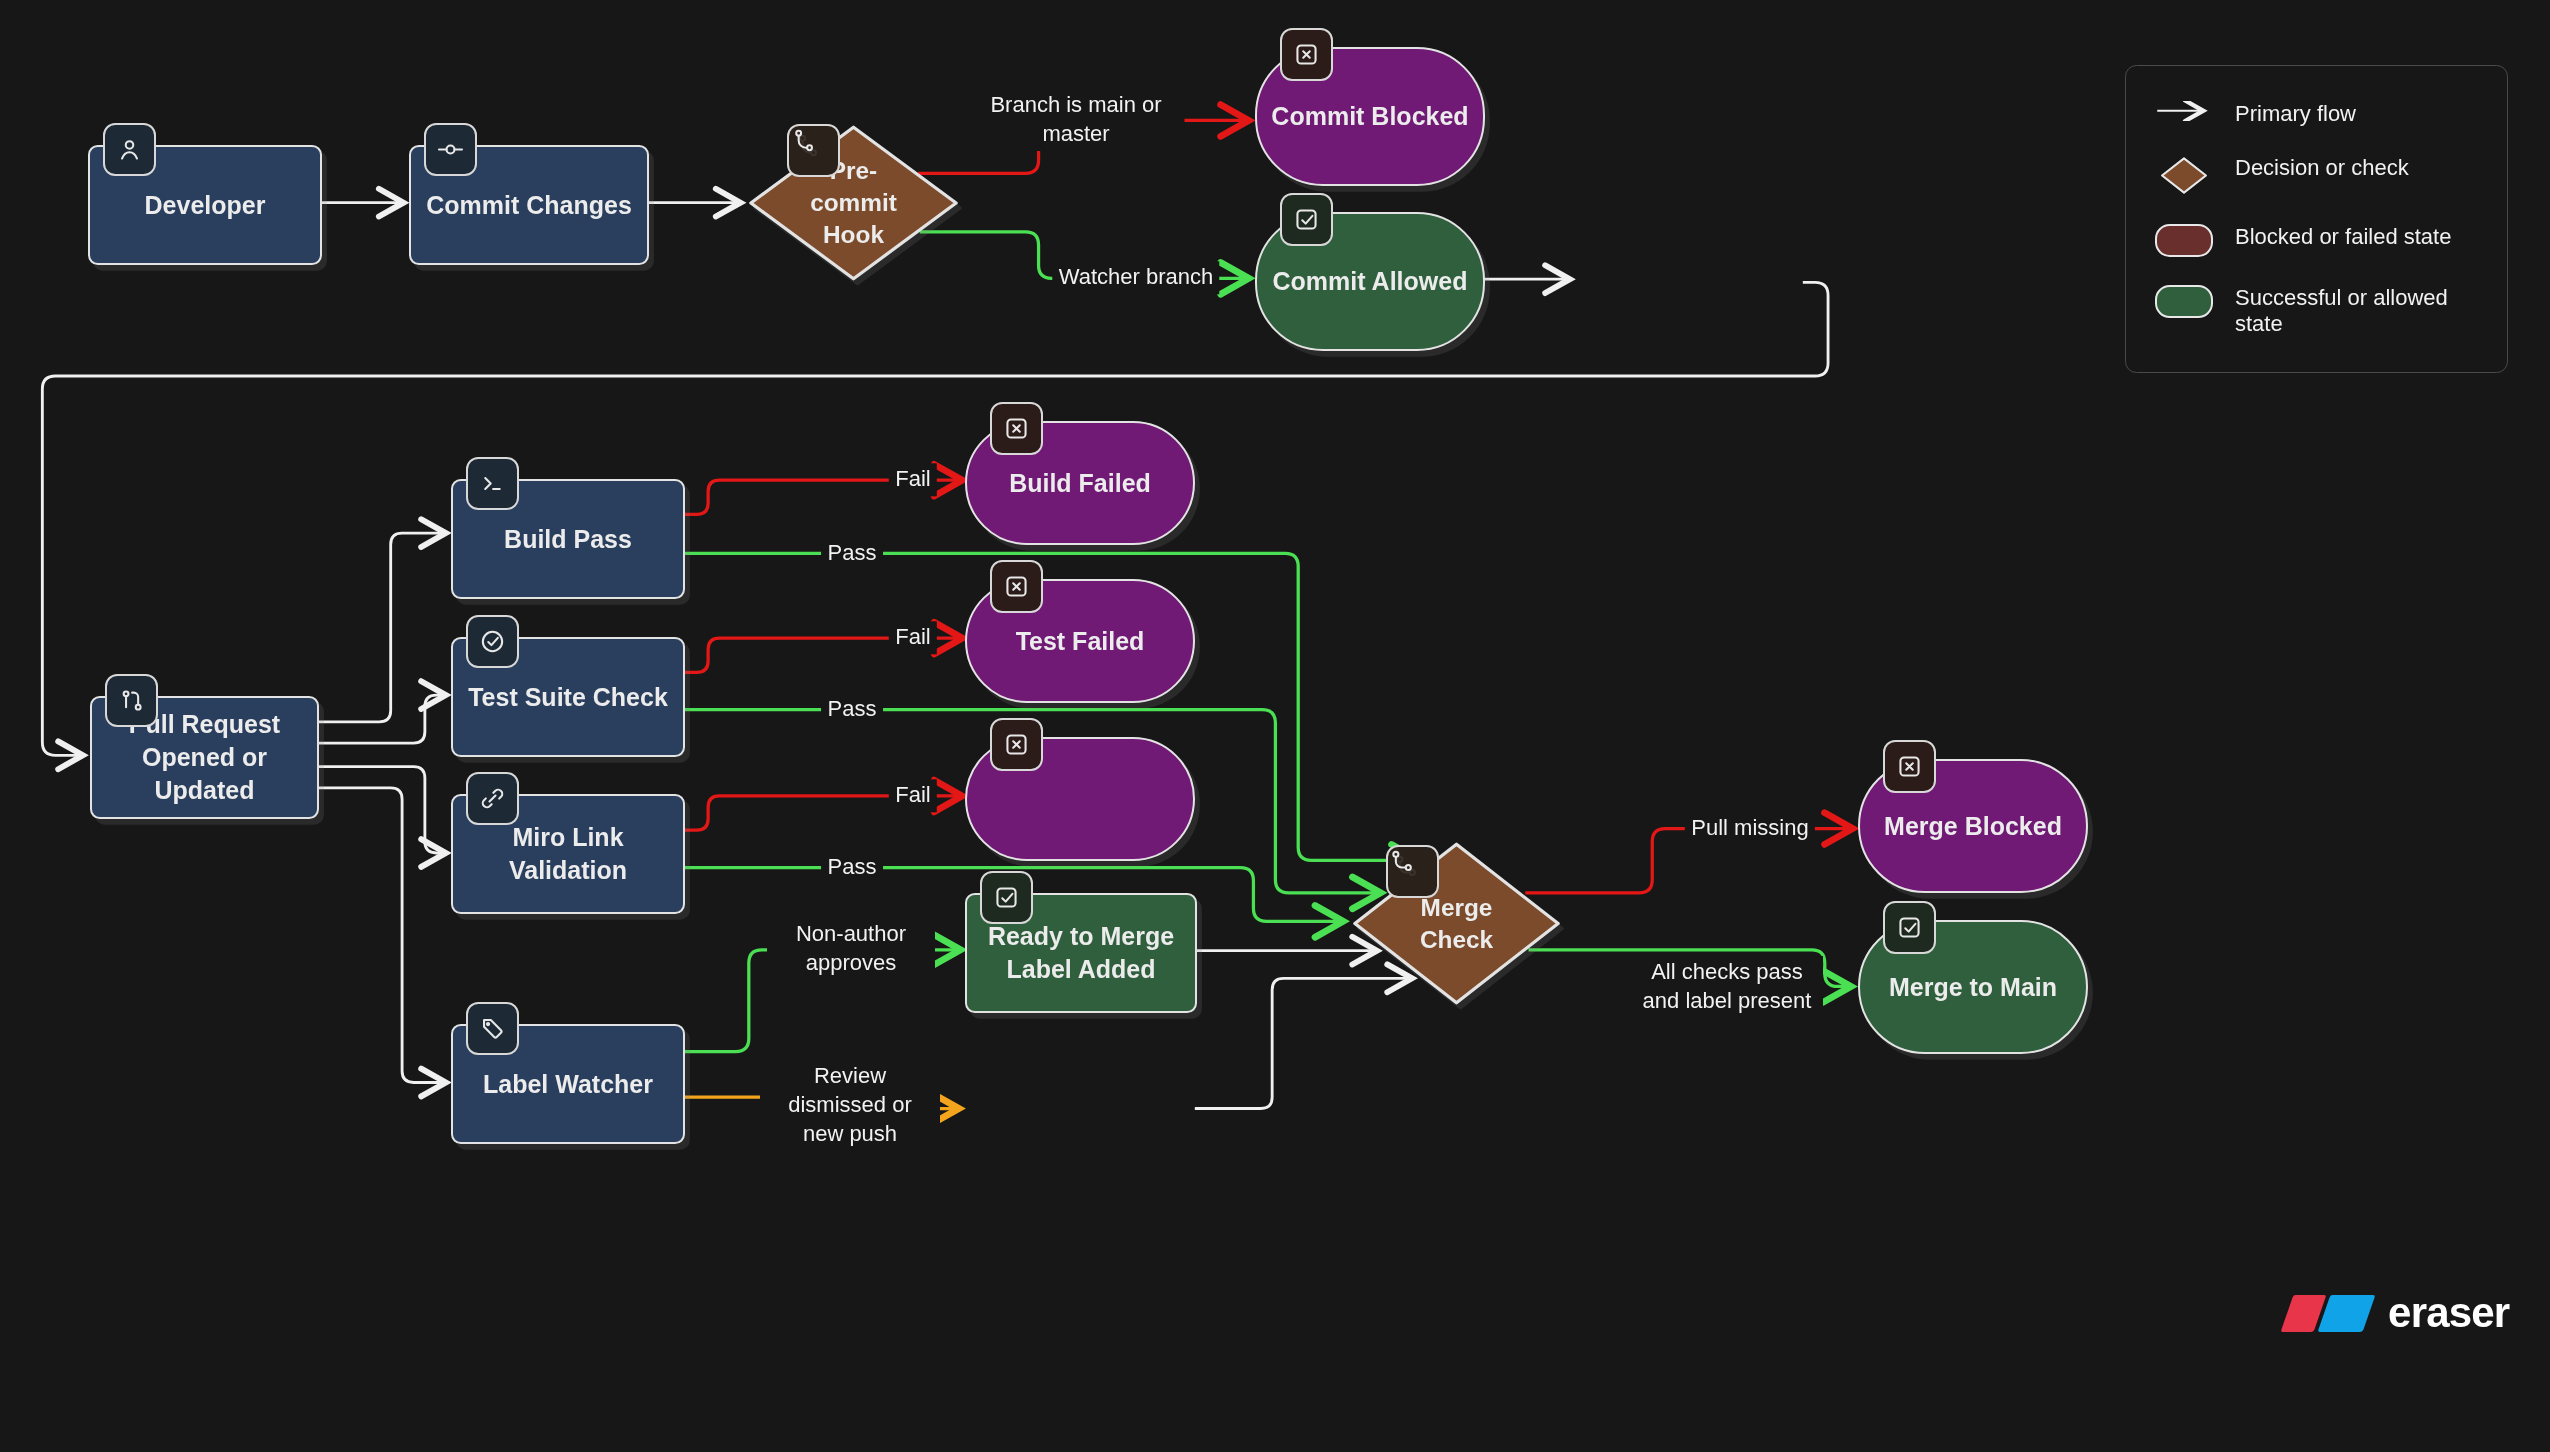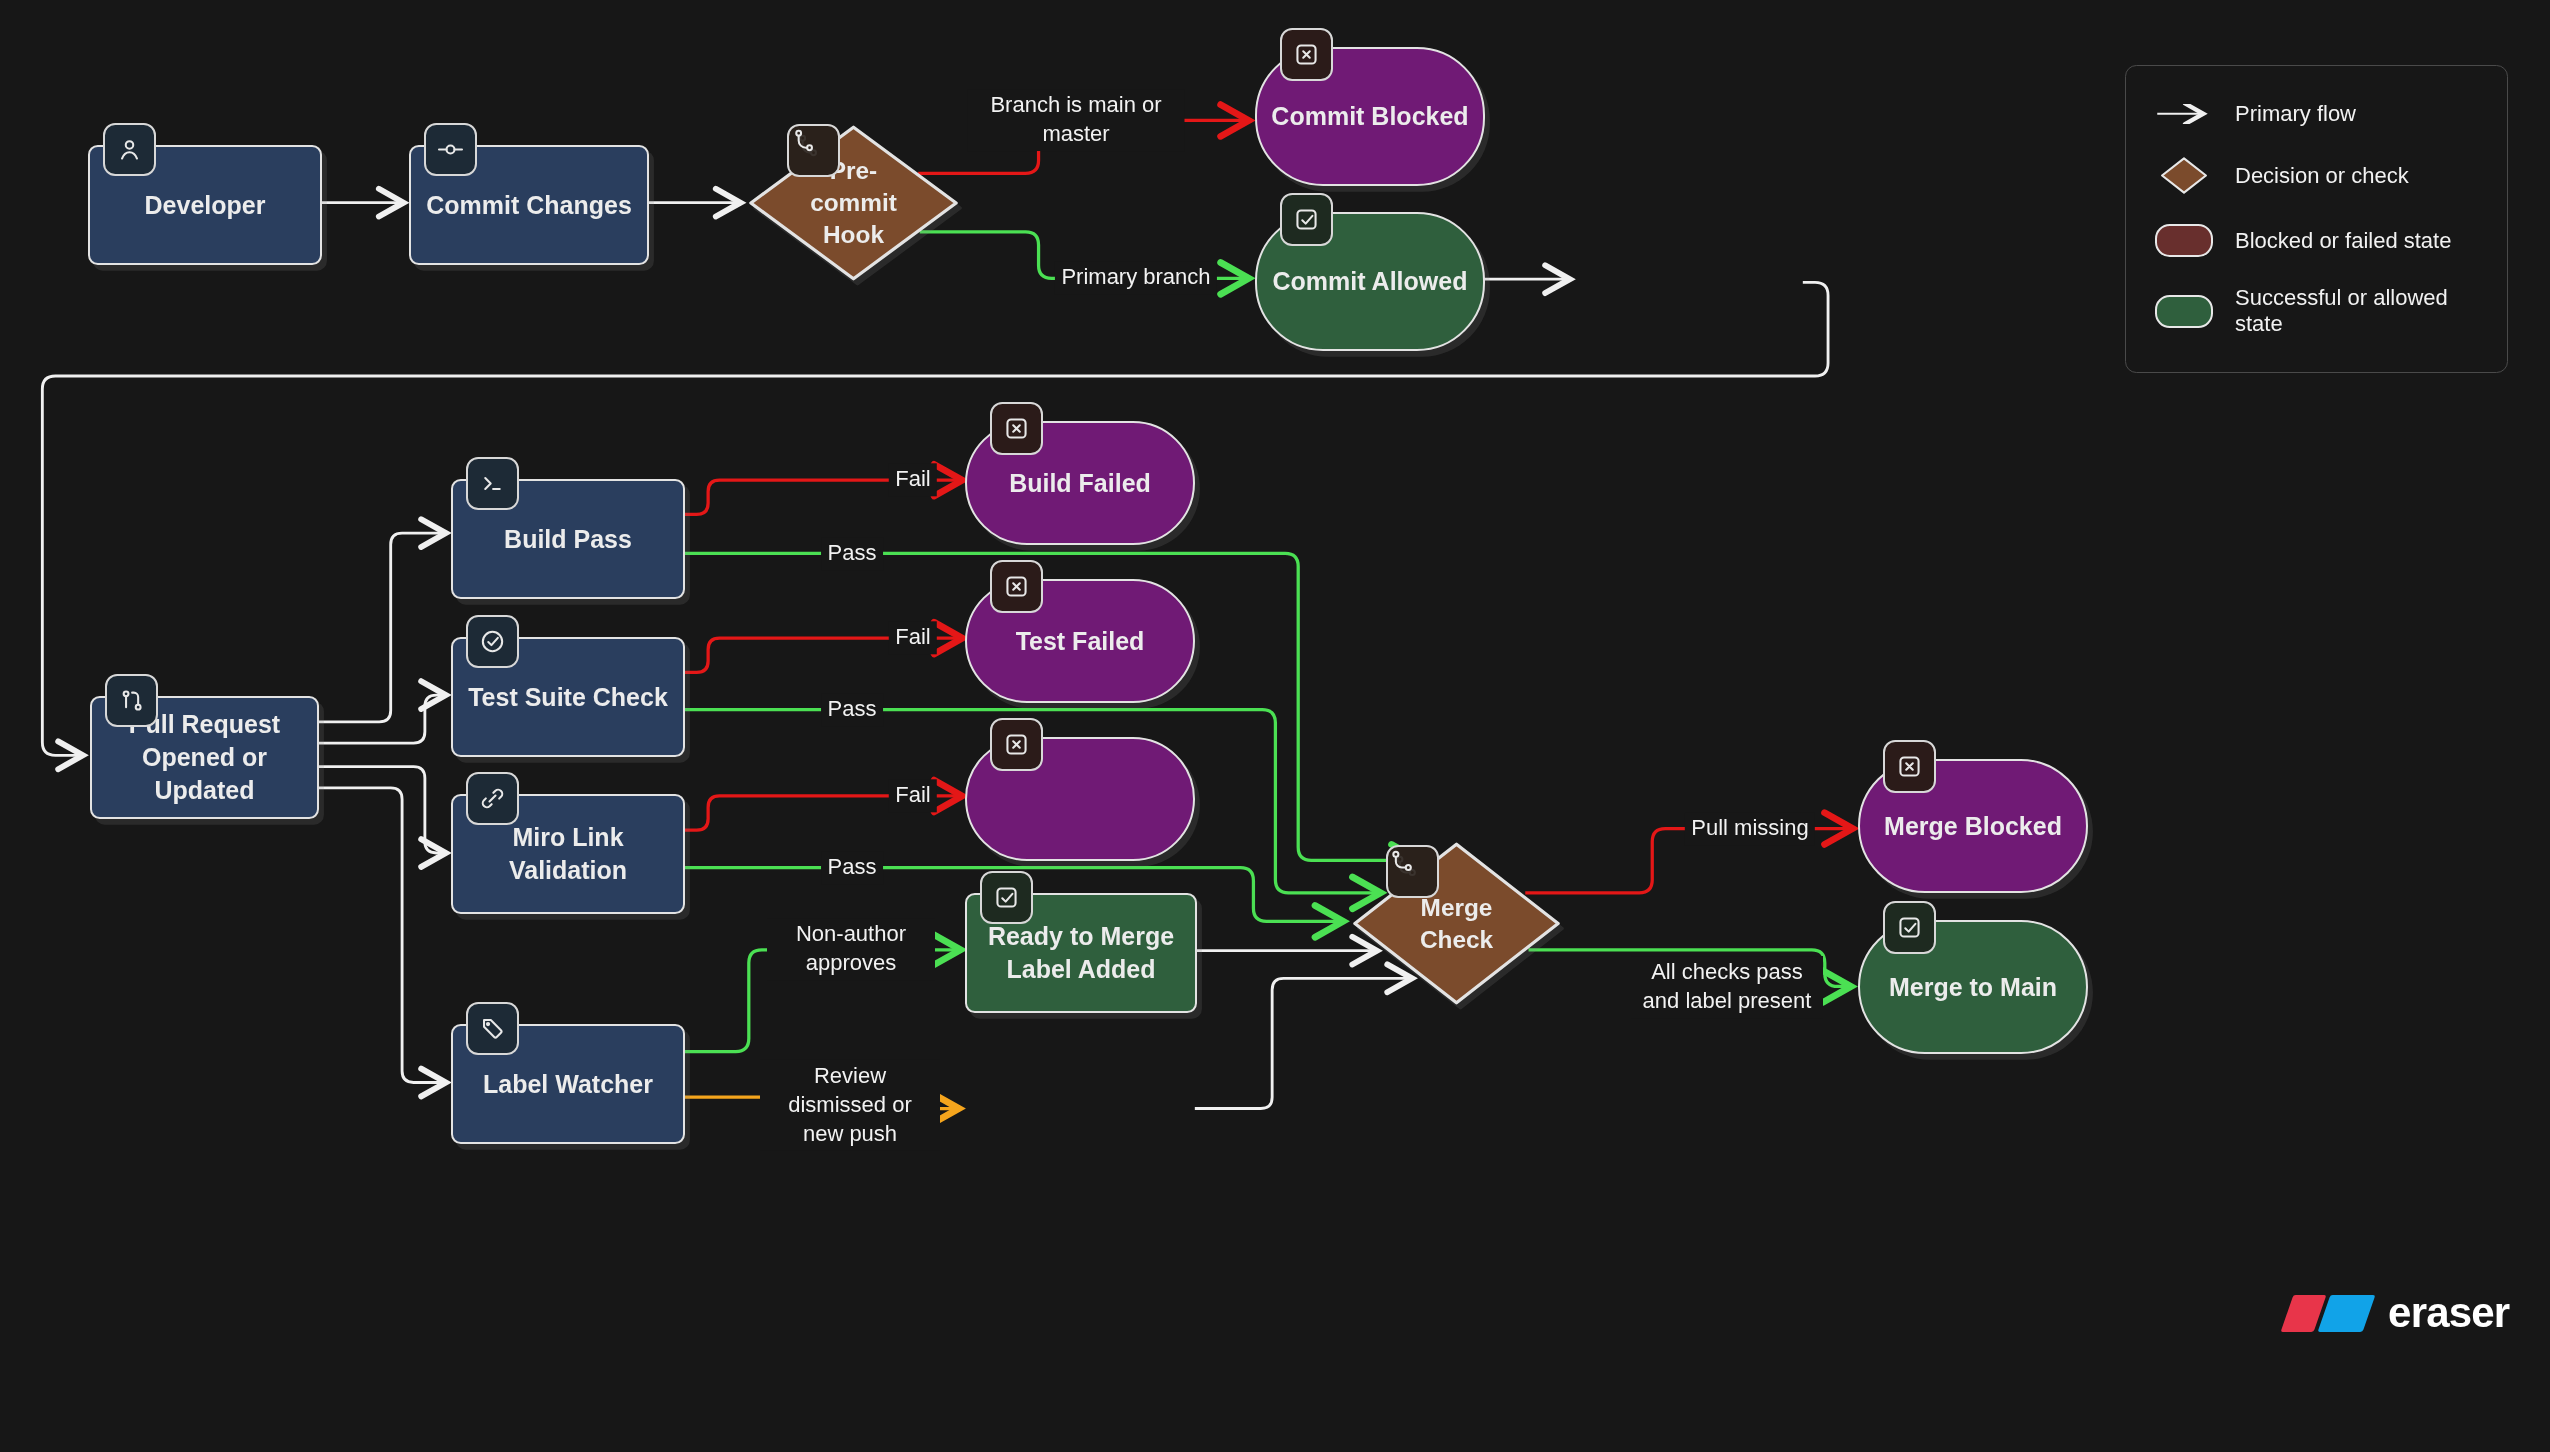--- a/index.html
+++ b/index.html
@@ -26,21 +26,21 @@
          z-index:4;display:flex;align-items:center;justify-content:center;}
   .badge svg{width:29px;height:29px;stroke:#e8e8e8;stroke-width:1.7;fill:none;
              stroke-linecap:round;stroke-linejoin:round;}
   .bg-blue{background:#1d2a36;} .bg-maroon{background:#2b1b19;}
   .bg-green{background:#1e2a20;} .bg-brown{background:#2a211b;}
   .elabel{position:absolute;z-index:3;transform:translate(-50%,-50%);background:#171717;
           color:#f2f2f2;font-size:22px;line-height:1.3;text-align:center;padding:2.4px 6.5px;}
   #legend{position:absolute;left:2125px;top:65px;width:383px;height:308px;z-index:2;
           border:1.6px solid #4a4a4a;border-radius:11.4px;box-sizing:border-box;
           display:flex;flex-direction:column;justify-content:center;gap:28px;padding:8.1px 28px;}
-  .lrow{display:flex;align-items:center;gap:21px;font-size:22px;color:#f2f2f2;}
+  .lrow{display:flex;gap:21px;font-size:22px;color:#f2f2f2;}
   .lswatch{width:60px;display:flex;justify-content:center;flex-shrink:0;}
   .lpill{width:54px;height:29px;border-radius:14.7px;border:2px solid #e8e8e8;}
   #logo{position:absolute;left:2287px;top:1289px;z-index:2;display:flex;align-items:center;}
   .para{height:37px;transform:skewX(-19deg);border-radius:2.4px;}
   .para.red{width:33px;background:#e8354a;margin-right:4.1px;}
   .para.blu{width:45px;background:#11a3e8;}
   #logo .ltext{margin-left:19px;font-size:42px;font-weight:700;color:#ffffff;letter-spacing:-0.8px;}
 </style>
 </head>
 <body>
@@ -274,21 +274,21 @@
   <div class="badge bg-green" style="left:23px;top:-21px">
     <svg viewBox="0 0 24 24">
           <rect x="4.5" y="4.5" width="15" height="15" rx="3"></rect>
           <path d="M8.5 12.6l2.8 2.8 5.6-6.4"></path>
         </svg>
       </div>
   <div class="nlabel">Merge to Main</div>
 </div>
 
 <div class="elabel" style="left:1076px;top:120px;width:204px">Branch is main or master</div>
-<div class="elabel" style="left:1136px;top:278px">Primary branch</div>
+<div class="elabel" style="left:1136px;top:278px">Watcher branch</div>
 <div class="elabel" style="left:913px;top:480px">Fail</div>
 <div class="elabel" style="left:852px;top:554px">Pass</div>
 <div class="elabel" style="left:913px;top:638px">Fail</div>
 <div class="elabel" style="left:852px;top:710px">Pass</div>
 <div class="elabel" style="left:913px;top:796px">Fail</div>
 <div class="elabel" style="left:852px;top:868px">Pass</div>
 <div class="elabel" style="left:851px;top:949px;width:155px">Non-author approves</div>
 <div class="elabel" style="left:850px;top:1105px;width:167px">Review dismissed or new push</div>
 <div class="elabel" style="left:1750px;top:829px">Pull missing</div>
 <div class="elabel" style="left:1727px;top:987px;width:179px">All checks pass and label present</div>

